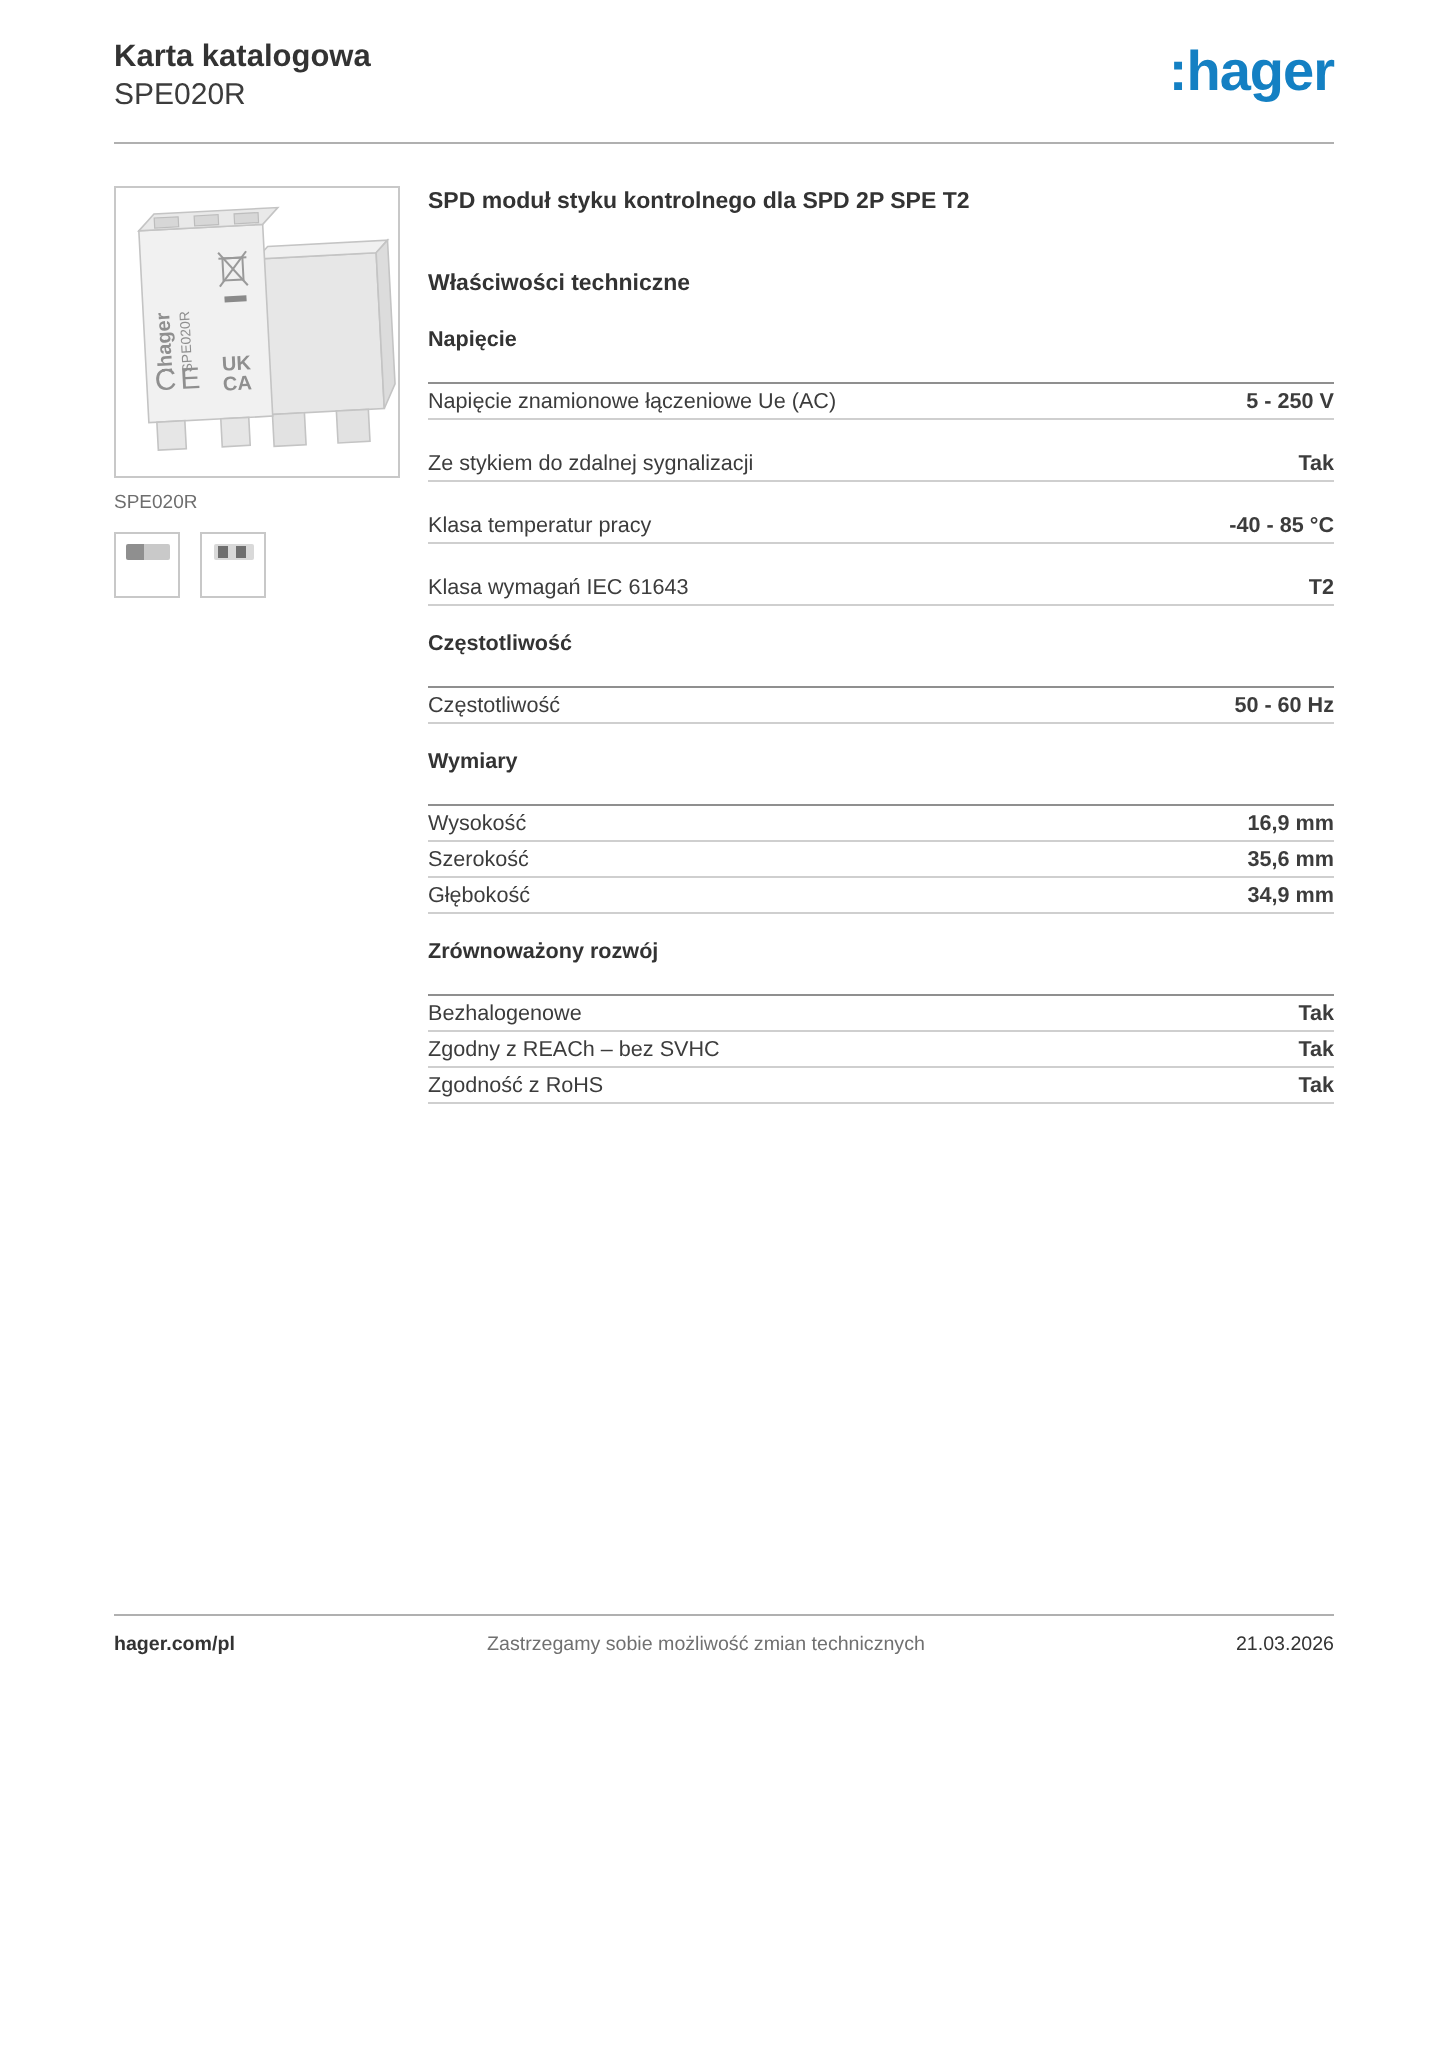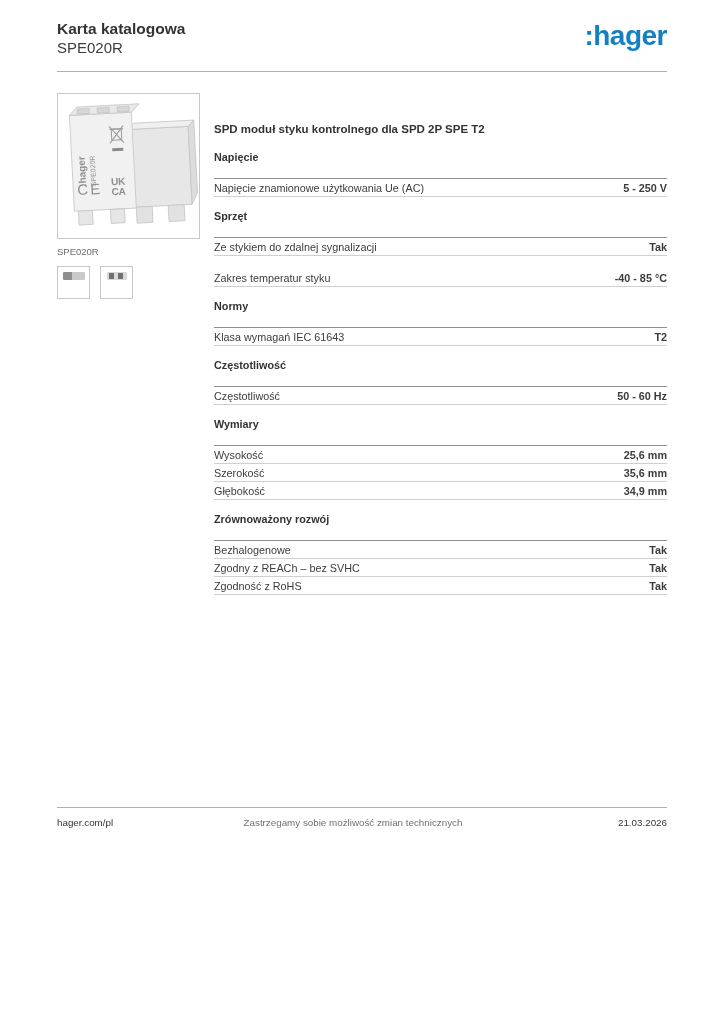--- a/index.html
+++ b/index.html
@@ -43,21 +43,21 @@
     width: 33px; height: 33px; border: 1px solid #c8c8c8; background: #fff;
     display: flex; justify-content: center; padding-top: 5px;
   }
   .thumb-img-1 { width: 22px; height: 8px; background: linear-gradient(90deg,#8f8f8f 0 40%,#c9c9c9 40% 100%); border-radius: 1px; }
   .thumb-img-2 { width: 20px; height: 8px; background: #d9d9d9; position: relative; border-radius: 1px; }
   .thumb-img-2::before, .thumb-img-2::after {
     content: ""; position: absolute; top: 1px; width: 5px; height: 6px; background: #6f6f6f;
   }
   .thumb-img-2::before { left: 2px; } .thumb-img-2::after { right: 4px; }
   
-  .right-col { flex: 1; min-width: 0; margin-top: 28px; }
+  .right-col { flex: 1; min-width: 0; }
   .product-title { font-size: 11.5px; font-weight: bold; color: #333; margin-top: 2px; }
   .tech-title { font-size: 11.5px; font-weight: bold; color: #333; margin-top: 29px; }
   .sections { margin-top: 16px; }
   .spec-section { margin-bottom: 13px; }
   .spec-heading {
     font-size: 10.8px; font-weight: bold; color: #333;
     padding-bottom: 15px; border-bottom: 1px solid #8f8f8f;
   }
   .spec-row {
     display: flex; justify-content: space-between; align-items: baseline;
@@ -66,21 +66,21 @@
   }
   .spec-row .lbl { text-align: left; }
   .spec-row .val { text-align: right; white-space: nowrap; padding-left: 12px; font-weight: bold; }
   
   .footer-rule { position: absolute; left: 57px; right: 57px; bottom: 32px; border-top: 1px solid #b0b0b0; }
   .footer {
     position: absolute; left: 57px; right: 57px; bottom: 12px;
     display: flex; justify-content: space-between; align-items: center;
     font-size: 9.8px;
   }
-  .footer .f-left  { font-weight: normal; color: #333; }
+  .footer .f-left  { font-weight: bold; color: #333; }
   .footer .f-center { color: #707070; position: absolute; left: 0; right: 18px; text-align: center; }
   .footer .f-right { font-weight: normal; color: #333; z-index: 1; }
   
   .dev-text { fill: #8f8f8f; font-family: "Liberation Sans", sans-serif; }
 </style>
 </head>
 <body>
 
 <div class="page">
 
@@ -140,60 +140,59 @@
             <div class="thumb-img-1"></div>
           </div>
         <div class="thumb">
             <div class="thumb-img-2"></div>
           </div>
       </div>
     </div>
 
     <div class="right-col">
       <div class="product-title">SPD moduł styku kontrolnego dla SPD 2P SPE T2</div>
+      <div class="tech-title">Właściwości techniczne</div>
       <div class="sections" id="sections">
           <div class="spec-section">
             <div class="spec-heading">Napięcie</div>
             <div class="spec-row">
-              <span class="lbl">Napięcie znamionowe użytkowania Ue (AC)</span>
+              <span class="lbl">Napięcie znamionowe łączeniowe Ue (AC)</span>
               <span class="val">5 - 250 V</span>
             </div>
           </div>
           <div class="spec-section">
-            <div class="spec-heading">Sprzęt</div>
             <div class="spec-row">
               <span class="lbl">Ze stykiem do zdalnej sygnalizacji</span>
               <span class="val">Tak</span>
             </div>
           </div>
           <div class="spec-section">
             <div class="spec-row">
-              <span class="lbl">Zakres temperatur styku</span>
+              <span class="lbl">Klasa temperatur pracy</span>
               <span class="val">-40 - 85 °C</span>
             </div>
           </div>
           <div class="spec-section">
-            <div class="spec-heading">Normy</div>
             <div class="spec-row">
               <span class="lbl">Klasa wymagań IEC 61643</span>
               <span class="val">T2</span>
             </div>
           </div>
           <div class="spec-section">
             <div class="spec-heading">Częstotliwość</div>
             <div class="spec-row">
               <span class="lbl">Częstotliwość</span>
               <span class="val">50 - 60 Hz</span>
             </div>
           </div>
           <div class="spec-section">
             <div class="spec-heading">Wymiary</div>
             <div class="spec-row">
               <span class="lbl">Wysokość</span>
-              <span class="val">25,6 mm</span>
+              <span class="val">16,9 mm</span>
             </div>
             <div class="spec-row">
               <span class="lbl">Szerokość</span>
               <span class="val">35,6 mm</span>
             </div>
             <div class="spec-row">
               <span class="lbl">Głębokość</span>
               <span class="val">34,9 mm</span>
             </div>
           </div>

